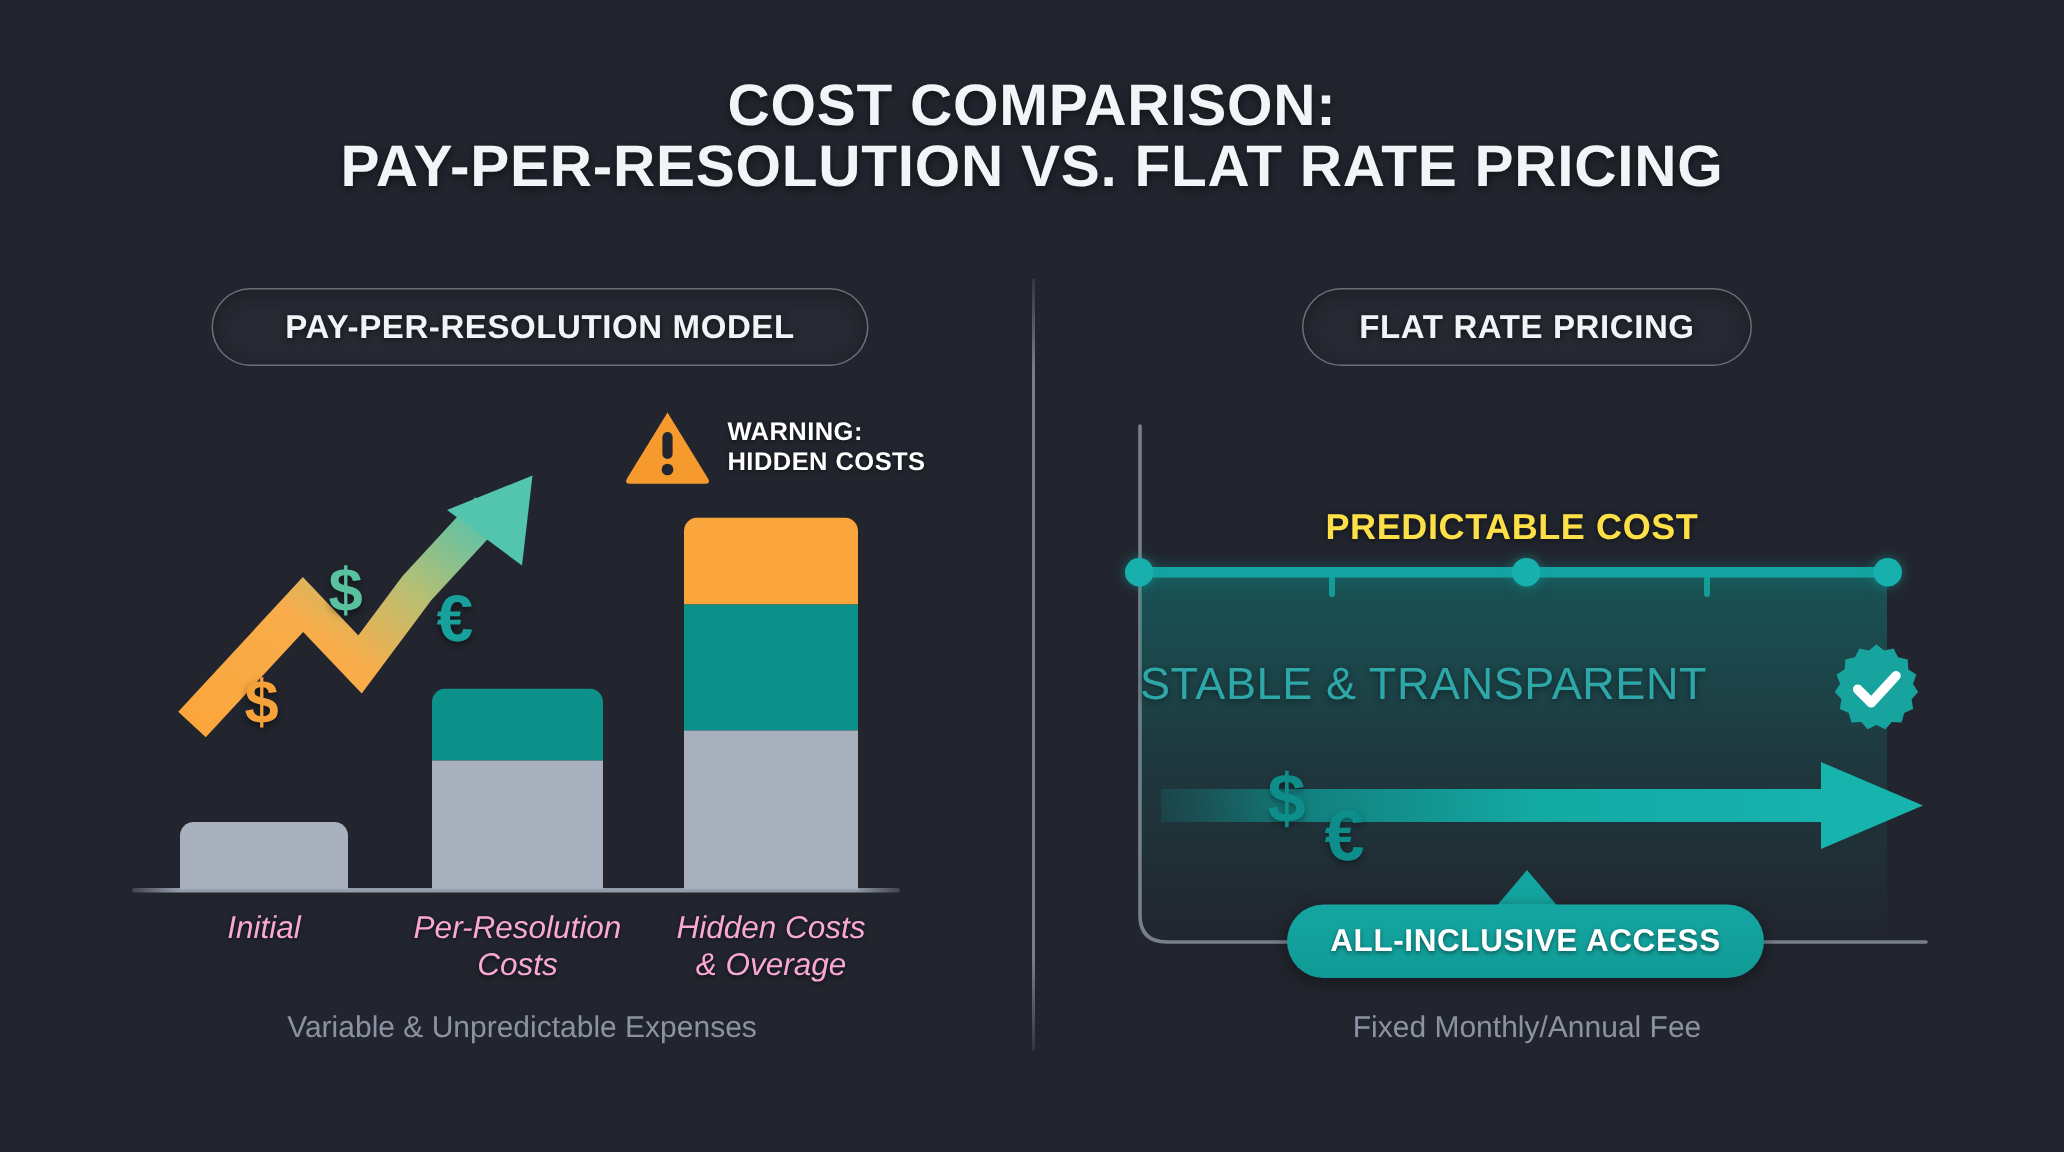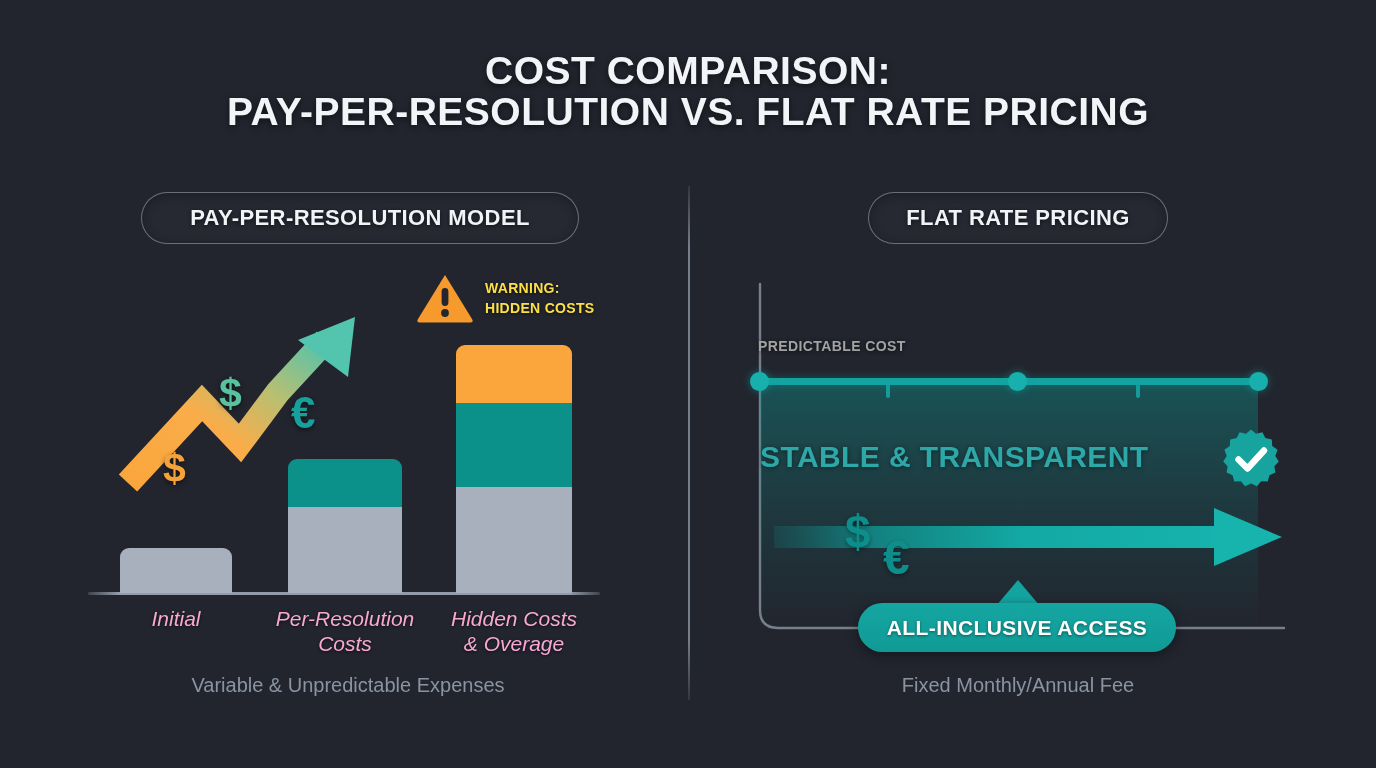--- a/index.html
+++ b/index.html
@@ -86,32 +86,32 @@
   }
   #cap-left { left:88px;  top:674px; width:520px; }
   #cap-right{ left:758px; top:674px; width:520px; }
 
   
   .warn{
     position:absolute; left:416px; top:272px;
     display:flex; align-items:center; gap:11px;
   }
   .warn-text{
-    color:#fde047; font-weight:700; font-size:14px;
+    color:#ffffff; font-weight:700; font-size:17px;
     line-height:20px; letter-spacing:.3px;
     text-shadow:0 1px 3px rgba(0,0,0,.6);
   }
 
   
   .right-panel{ position:absolute; left:688px; top:0; width:688px; height:564px; }
 
   .predictable-label{
     position:absolute; left:758px; top:338px; width:500px;
-    text-align:left; color:#a3a3a3; font-weight:700;
-    font-size:14px; letter-spacing:.4px;
+    text-align:center; color:#fde047; font-weight:700;
+    font-size:24px; letter-spacing:.4px;
     text-shadow:0 1px 4px rgba(0,0,0,.6);
   }
 
   .flat-fill{
     position:absolute; left:760px; top:384px; width:498px; height:246px;
     background:linear-gradient(to bottom, rgba(13,145,138,.42), rgba(13,145,138,.16) 55%, rgba(13,145,138,0));
   }
   .flat-line{
     position:absolute; left:758px; top:378px; width:502px; height:7px;
     background:#13a3a0; border-radius:4px;
@@ -122,21 +122,21 @@
     background:#18b0ad; top:372px;
     box-shadow:0 0 8px rgba(24,176,173,.5);
   }
   .flat-tick{
     position:absolute; width:4px; height:14px; background:#13a3a0;
     top:384px; border-radius:2px; opacity:.92;
   }
 
   .stable-text{
     position:absolute; left:760px; top:440px; width:440px;
-    color:#2ea7a8; font-weight:700; font-size:30px; letter-spacing:.4px;
+    color:#2ea7a8; font-weight:400; font-size:30px; letter-spacing:.4px;
     text-shadow:0 1px 5px rgba(0,0,0,.45);
   }
 
   .check-badge{ position:absolute; left:1220px; top:428px; width:62px; height:62px; }
 
   .money-arrow{ position:absolute; left:770px; top:500px; width:520px; height:90px; }
 
   .pill-badge{
     position:absolute; left:858px; top:603px; width:318px; height:49px;
     background:linear-gradient(to bottom, #15a6a1, #109a96);

